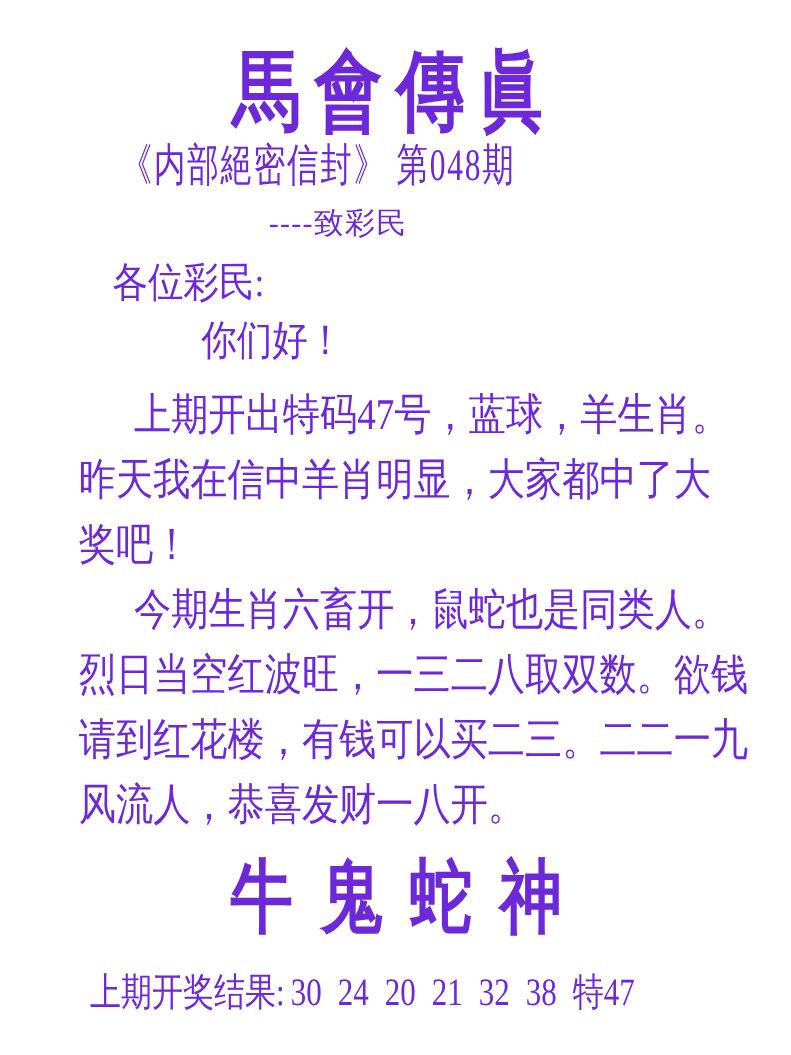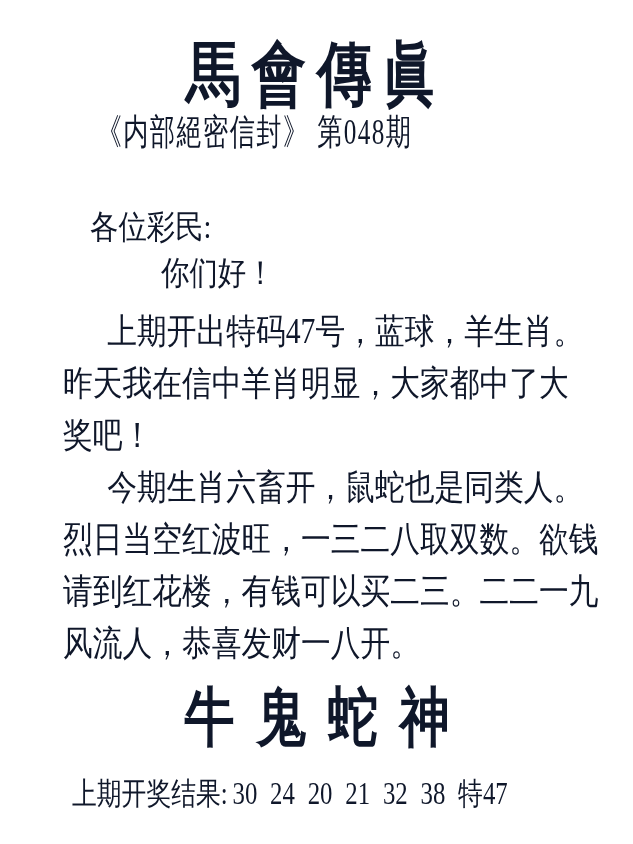--- a/index.html
+++ b/index.html
@@ -2,21 +2,21 @@
 <html><head>
 <meta charset="utf-8">
 <style>
   html, body { margin: 0; padding: 0; background: #ffffff; }
   .page {
     position: relative;
     width: 633px;
     height: 844px;
     background: #ffffff;
     overflow: hidden;
-    color: #0f172a;
+    color: #6d28d9;
     font-family: "Liberation Serif", "DejaVu Serif", serif;
   }
   .abs { position: absolute; line-height: 1; white-space: nowrap; }
 
   
   .title-row { top: 40px; left: 0; width: 633px; text-align: center; }
   .title-inner {
     display: inline-block;
     font-size: 70px;
     font-weight: 700;
@@ -74,20 +74,21 @@
 <div class="page">
 
   <div class="abs title-row">
     <span class="title-inner">馬會傳眞</span>
   </div>
 
   <div class="abs subtitle-row">
     <span class="subtitle-inner">《内部絕密信封》 第048期</span>
   </div>
 
+  <div class="abs dedication">----致彩民</div>
 
   <div class="abs salutation">各位彩民:</div>
 
   <div class="abs greeting">你们好！</div>
 
   <div class="abs letter-body">
     <div class="letter-line indent">上期开出特码47号，蓝球，羊生肖。</div>
     <div class="letter-line">昨天我在信中羊肖明显，大家都中了大</div>
     <div class="letter-line">奖吧！</div>
     <div class="letter-line indent">今期生肖六畜开，鼠蛇也是同类人。</div>

